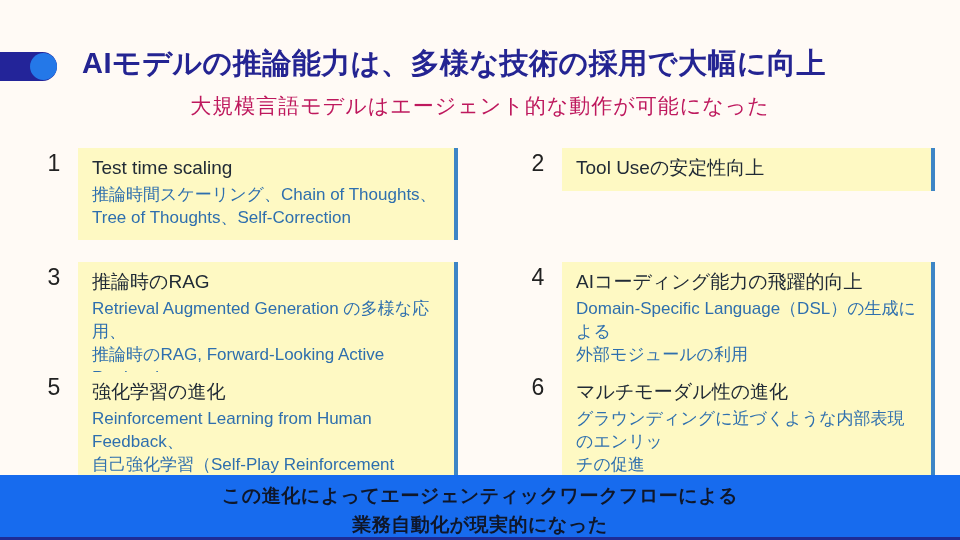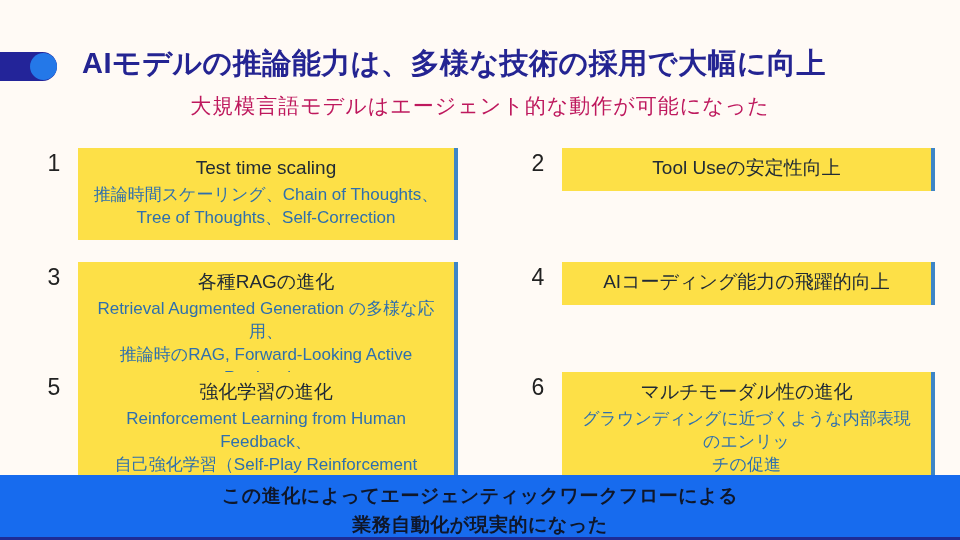--- a/index.html
+++ b/index.html
@@ -60,24 +60,23 @@
     width: 48px;
     flex: 0 0 48px;
     text-align: center;
     font-size: 23px;
     color: #222222;
     padding-top: 2px;
   }
   .card {
     flex: 1;
     box-sizing: border-box;
-    background: #fde047;
+    background: #fef9c3;
     border-right: 4px solid #3d85c6;
     padding: 8px 14px 10px 14px;
-    text-align: center;
   }
   .card-title {
     font-size: 19px;
     line-height: 1.3;
     color: #212b36;
   }
   .card-body {
     margin-top: 3px;
     font-size: 17px;
     line-height: 1.35;
@@ -134,31 +133,33 @@
   <div class="item item-2">
     <div class="num">2</div>
     <div class="card">
       <div class="card-title">Tool Useの安定性向上</div>
     </div>
   </div>
 
   <div class="item item-3">
     <div class="num">3</div>
     <div class="card">
-      <div class="card-title">各種RAGの進化</div>
+      <div class="card-title">推論時のRAG</div>
       <div class="card-body">Retrieval Augmented Generation の多様な応用、
 推論時のRAG, Forward-Looking Active Retrieval、
 Self-Correcting RAG、 Adaptive RAG</div>
     </div>
   </div>
 
   <div class="item item-4">
     <div class="num">4</div>
     <div class="card">
       <div class="card-title">AIコーディング能力の飛躍的向上</div>
+      <div class="card-body">Domain-Specific Language（DSL）の生成による
+外部モジュールの利用</div>
     </div>
   </div>
 
   <div class="item item-5">
     <div class="num">5</div>
     <div class="card">
       <div class="card-title">強化学習の進化</div>
       <div class="card-body">Reinforcement Learning from Human Feedback、
 自己強化学習（Self-Play Reinforcement Learning）</div>
     </div>

